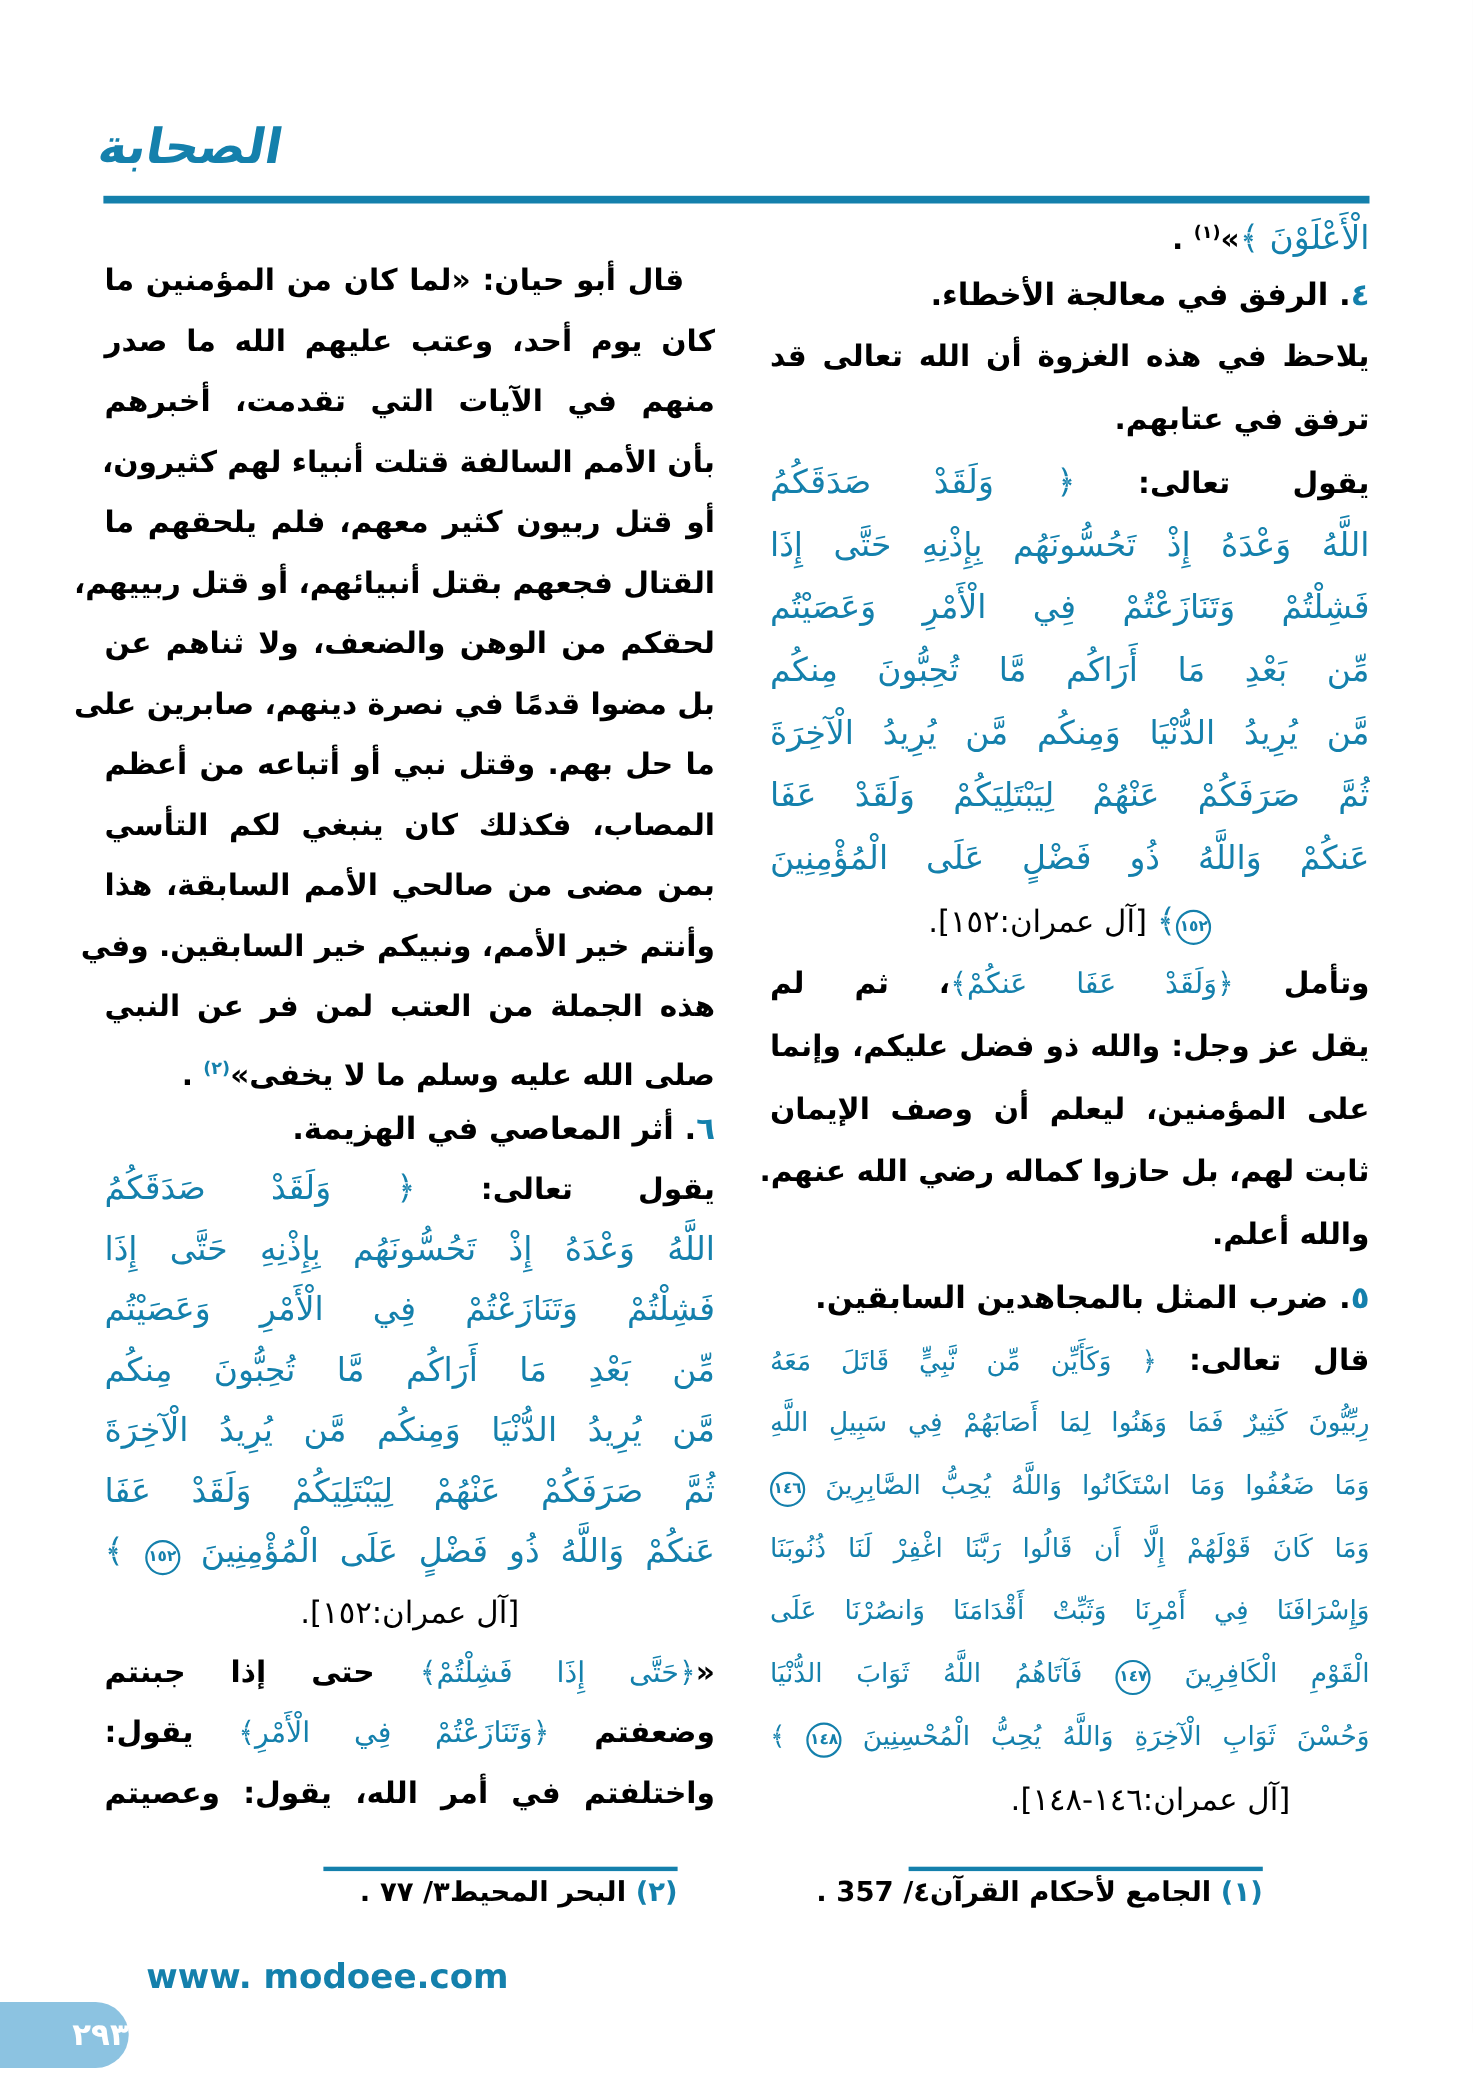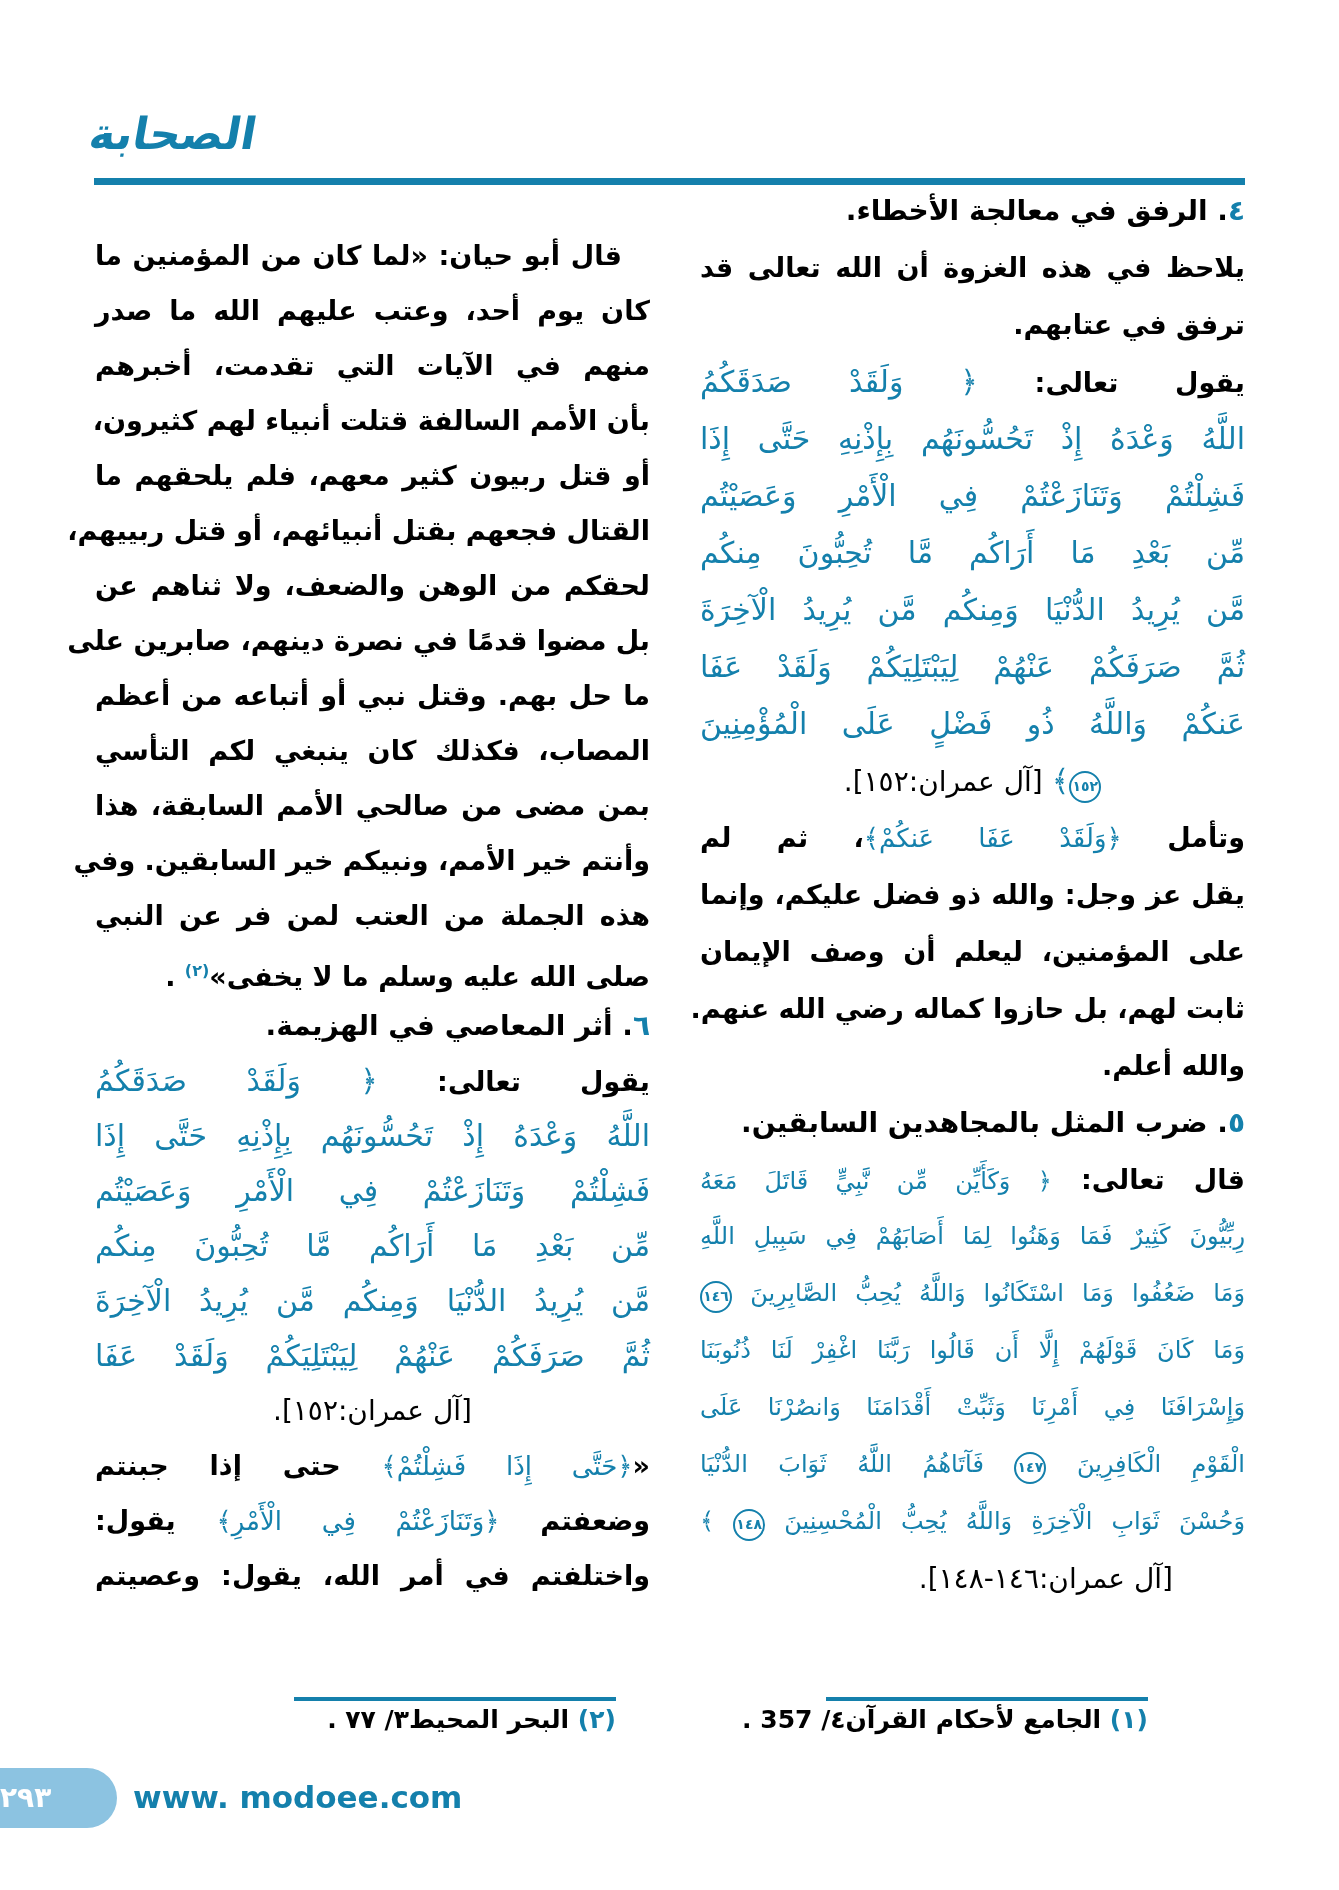--- a/index.html
+++ b/index.html
@@ -33,34 +33,35 @@
         border:2px solid var(--teal);border-radius:50%;color:var(--teal);font-size:14px;
         text-align:center;vertical-align:middle;font-weight:bold;text-align-last:center;}
   
   .fn{position:absolute;top:1686px;text-align:right;}
   .fn-right{right:191px;}
   .fn-left{right:723px;}
   .fn-rule{display:inline-block;width:322px;height:4px;background:var(--teal);}
   .fn-text{margin-top:0;font-size:25px;font-weight:bold;color:#000;white-space:nowrap;}
   .fn-marker{color:var(--teal);}
   
-  .badge{position:absolute;left:0;top:1768px;width:117px;height:60px;background:var(--badge);
+  .badge{position:absolute;left:0;top:1820px;width:117px;height:60px;background:var(--badge);
         border-radius:0 30px 30px 0;color:#fff;font-size:28px;font-weight:bold;
-        text-align:left;line-height:60px;}
+        text-align:right;line-height:60px;}
   .website{position:absolute;left:133px;top:1779px;color:var(--teal);font-size:31px;direction:ltr;font-weight:bold;}
 </style>
 </head>
 <body>
 
 <div class="page">
 
   <div class="header-title">الصحابة</div>
   <div class="header-rule"></div>
 
   <div class="col col-right">
+    <div class="ln st"><span class="q">الْأَعْلَوْنَ ﴾</span><span class="b">»</span><span class="supb">(١)</span><span class="b"> .</span></div>
     <div class="ln st"><span class="num">٤</span><span class="h">. الرفق في معالجة الأخطاء.</span></div>
     <div class="ln"><span class="b">يلاحظ في هذه الغزوة أن الله تعالى قد</span></div>
     <div class="ln st"><span class="b">ترفق في عتابهم.</span></div>
     <div class="ln"><span class="b">يقول تعالى: </span><span class="q">﴿ وَلَقَدْ صَدَقَكُمُ</span></div>
     <div class="ln"><span class="q">اللَّهُ وَعْدَهُ إِذْ تَحُسُّونَهُم بِإِذْنِهِ حَتَّى إِذَا</span></div>
     <div class="ln"><span class="q">فَشِلْتُمْ وَتَنَازَعْتُمْ فِي الْأَمْرِ وَعَصَيْتُم</span></div>
     <div class="ln"><span class="q">مِّن بَعْدِ مَا أَرَاكُم مَّا تُحِبُّونَ مِنكُم</span></div>
     <div class="ln"><span class="q">مَّن يُرِيدُ الدُّنْيَا وَمِنكُم مَّن يُرِيدُ الْآخِرَةَ</span></div>
     <div class="ln"><span class="q">ثُمَّ صَرَفَكُمْ عَنْهُمْ لِيَبْتَلِيَكُمْ وَلَقَدْ عَفَا</span></div>
     <div class="ln"><span class="q">عَنكُمْ وَاللَّهُ ذُو فَضْلٍ عَلَى الْمُؤْمِنِينَ</span></div>
@@ -96,20 +97,21 @@
     <div class="ln"><span class="b">وأنتم خير الأمم، ونبيكم خير السابقين. وفي</span></div>
     <div class="ln"><span class="b">هذه الجملة من العتب لمن فر عن النبي</span></div>
     <div class="ln st"><span class="b">صلى الله عليه وسلم ما لا يخفى»</span><span class="supt">(٢)</span><span class="b"> .</span></div>
     <div class="ln st"><span class="num">٦</span><span class="h">. أثر المعاصي في الهزيمة.</span></div>
     <div class="ln"><span class="b">يقول تعالى: </span><span class="q">﴿ وَلَقَدْ صَدَقَكُمُ</span></div>
     <div class="ln"><span class="q">اللَّهُ وَعْدَهُ إِذْ تَحُسُّونَهُم بِإِذْنِهِ حَتَّى إِذَا</span></div>
     <div class="ln"><span class="q">فَشِلْتُمْ وَتَنَازَعْتُمْ فِي الْأَمْرِ وَعَصَيْتُم</span></div>
     <div class="ln"><span class="q">مِّن بَعْدِ مَا أَرَاكُم مَّا تُحِبُّونَ مِنكُم</span></div>
     <div class="ln"><span class="q">مَّن يُرِيدُ الدُّنْيَا وَمِنكُم مَّن يُرِيدُ الْآخِرَةَ</span></div>
     <div class="ln"><span class="q">ثُمَّ صَرَفَكُمْ عَنْهُمْ لِيَبْتَلِيَكُمْ وَلَقَدْ عَفَا</span></div>
+    <div class="ln"><span class="q">عَنكُمْ وَاللَّهُ ذُو فَضْلٍ عَلَى الْمُؤْمِنِينَ </span><span class="vnum">١٥٢</span><span class="q"> ﴾</span></div>
     <div class="ln ct"><span class="r">[آل عمران:١٥٢].</span></div>
     <div class="ln"><span class="b">«</span><span class="q3">﴿حَتَّى إِذَا فَشِلْتُمْ﴾</span><span class="b"> حتى إذا جبنتم</span></div>
     <div class="ln"><span class="b">وضعفتم </span><span class="q3">﴿وَتَنَازَعْتُمْ فِي الْأَمْرِ﴾</span><span class="b"> يقول:</span></div>
     <div class="ln"><span class="b">واختلفتم في أمر الله، يقول: وعصيتم</span></div>
   </div>
 
   <div class="fn fn-right">
     <div class="fn-rule"></div>
     <div class="fn-text"><span class="fn-marker">(١)</span><span> الجامع لأحكام القرآن٤/ 357 .</span></div>
   </div>

